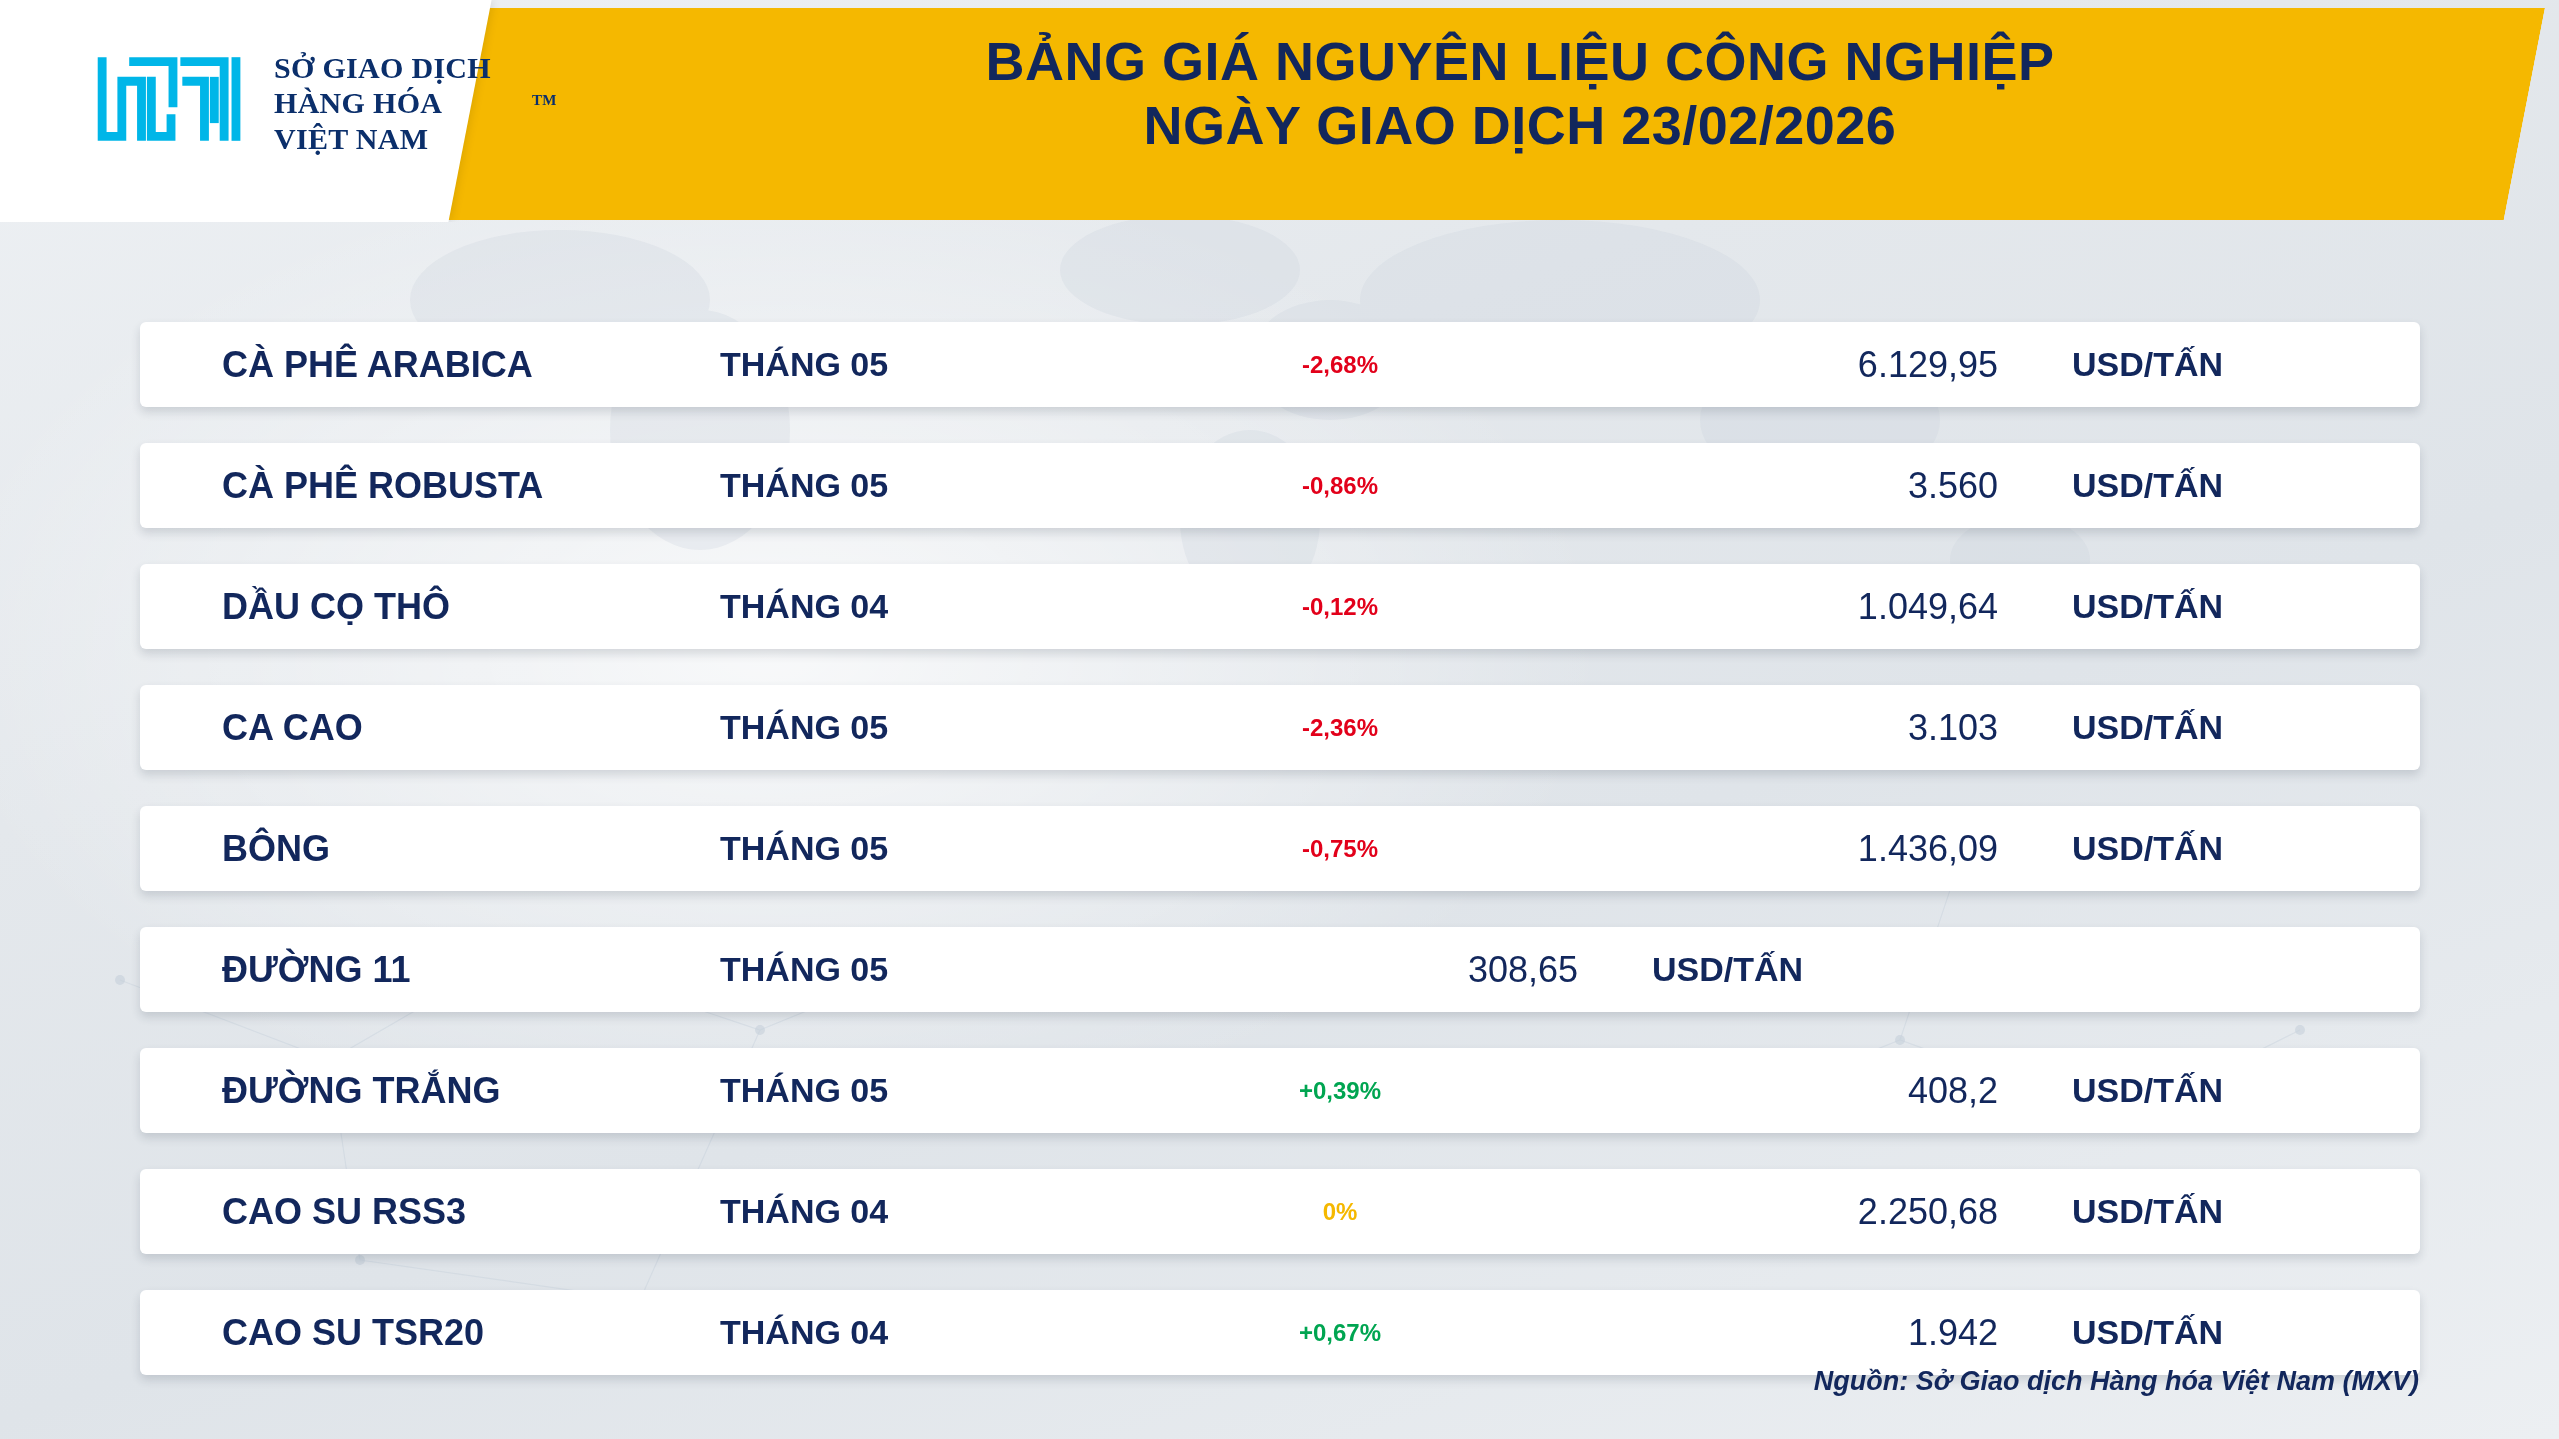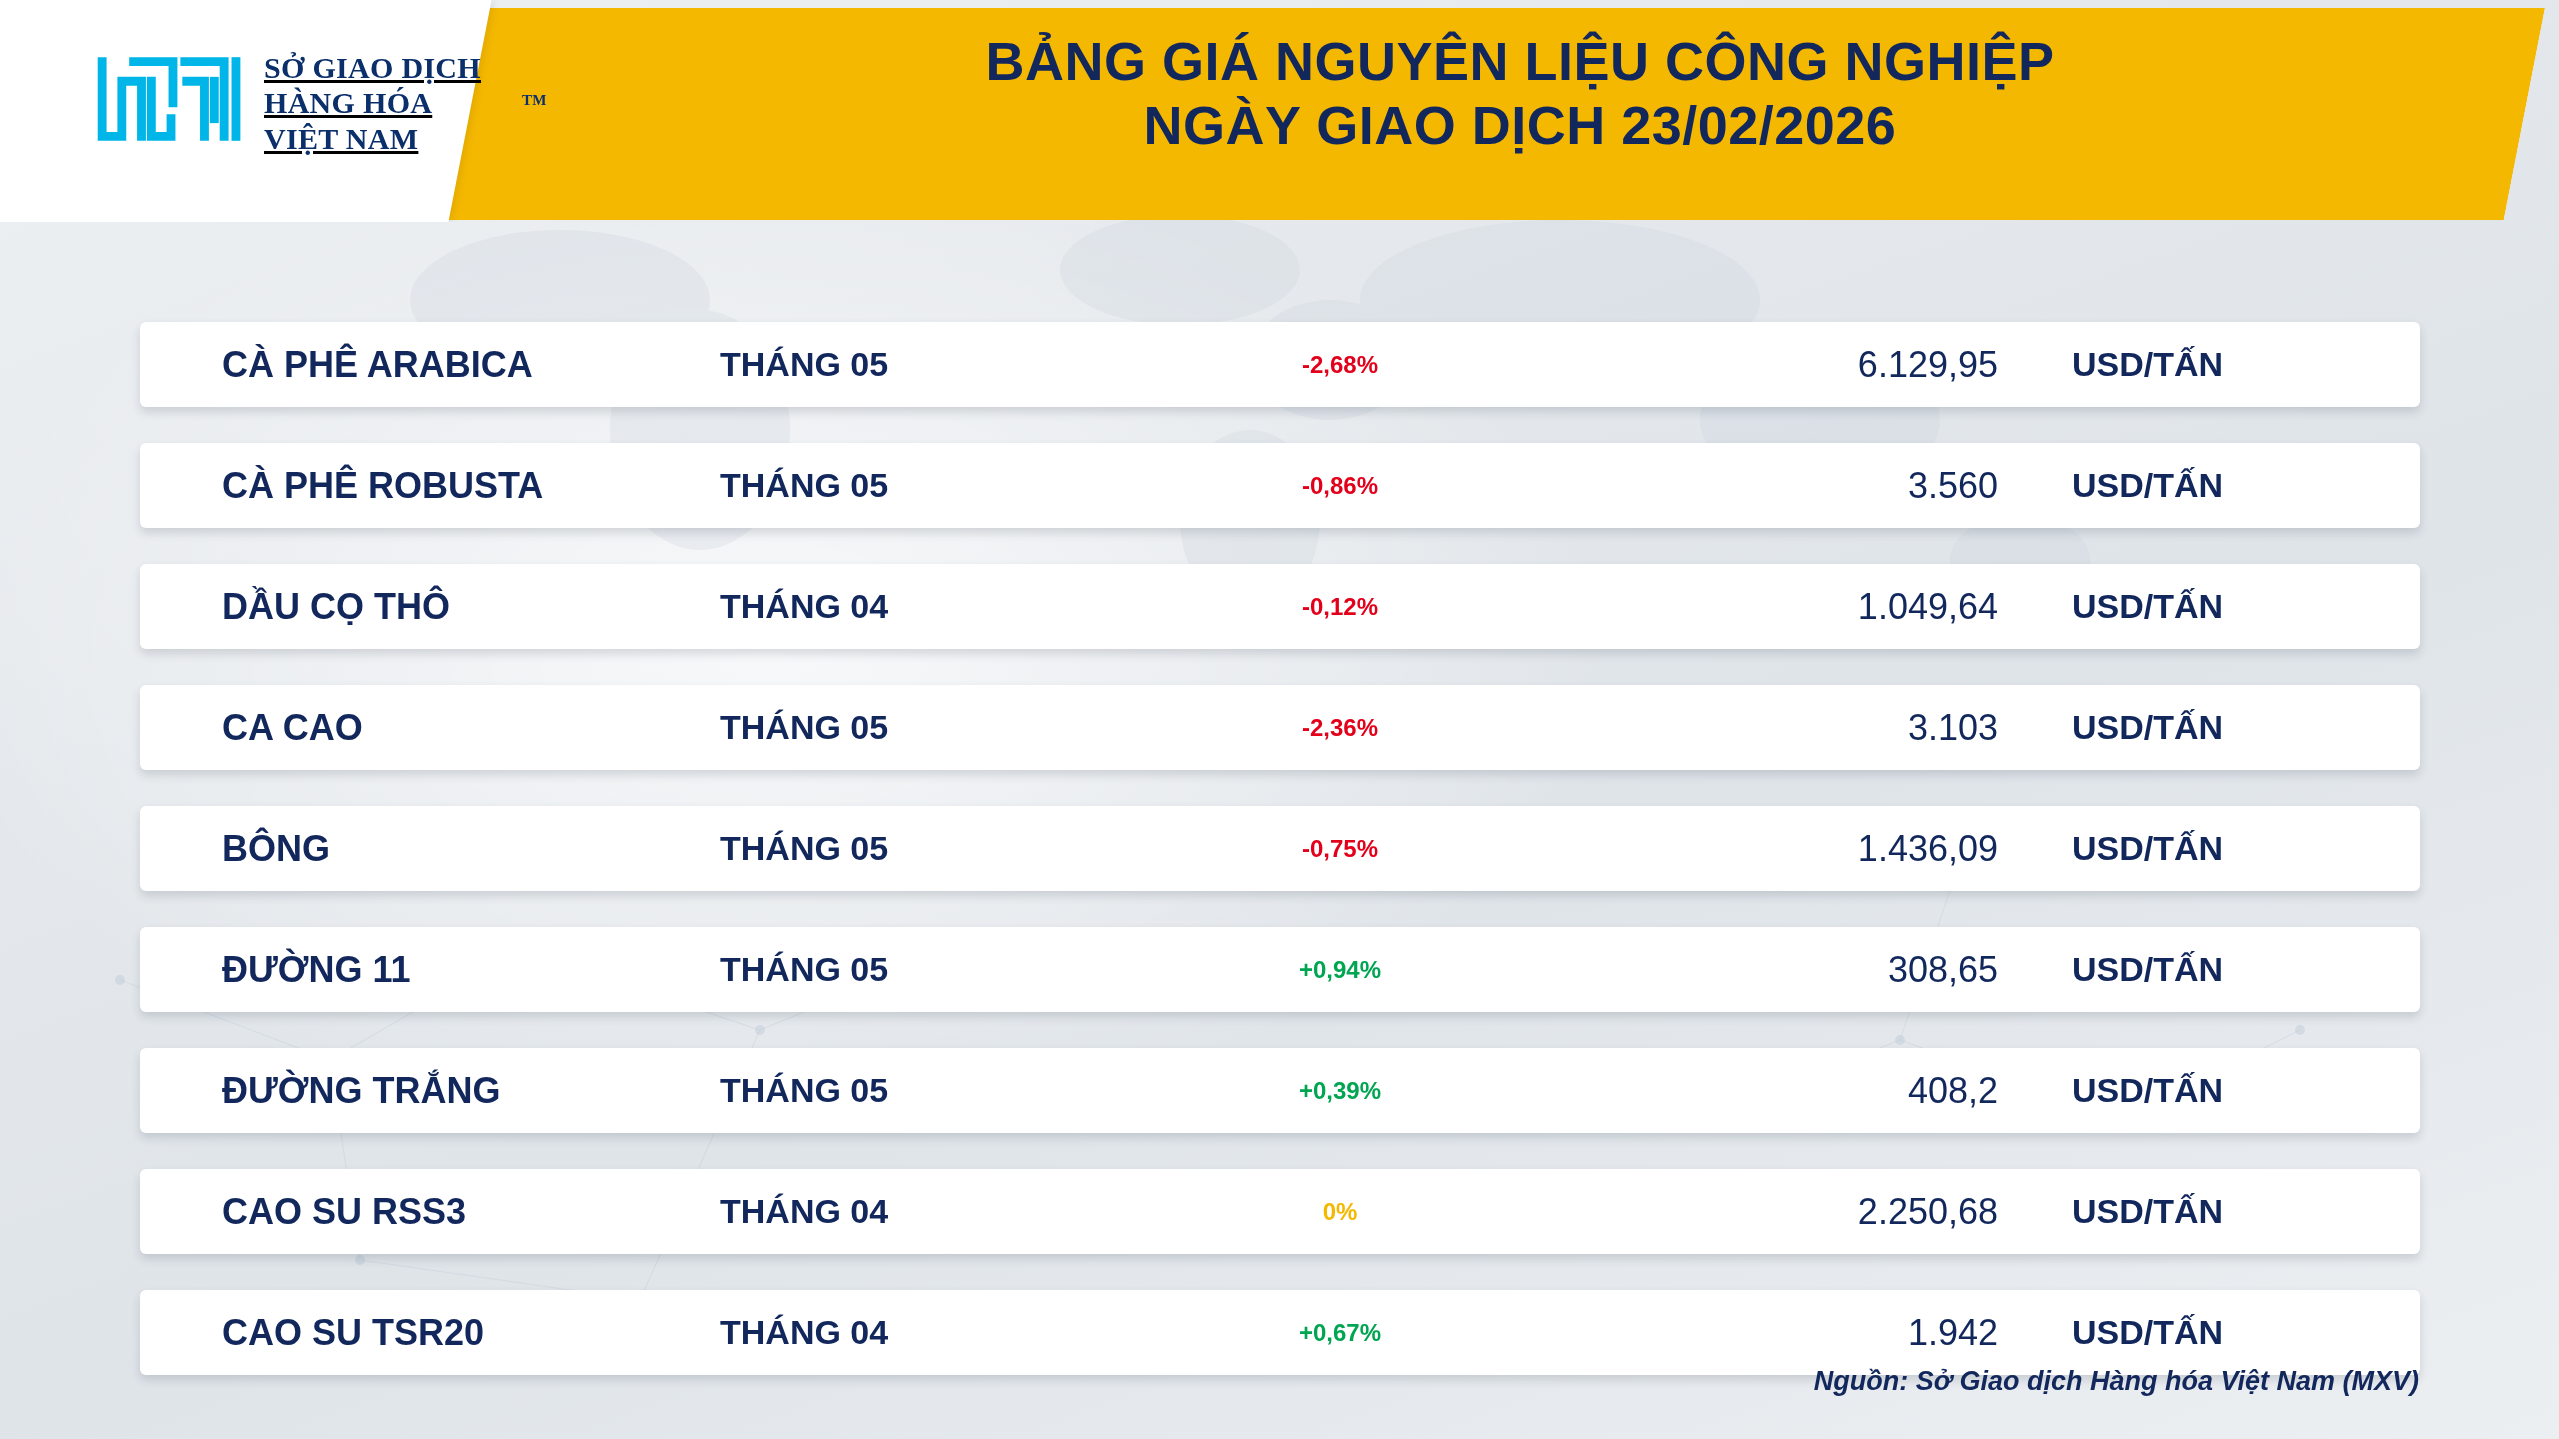--- a/index.html
+++ b/index.html
@@ -84,22 +84,21 @@
     background: #00b6e8;
     transform: skewX(-11deg);
   }
 
   .logo-wrap {
     position: absolute;
     left: 88px;
     top: 38px;
     display: flex;
     align-items: center;
-    gap: 8px;
-    text-decoration: underline;
+    gap: 18px;
   }
   .logo-mark { width: 168px; height: 122px; }
   .logo-text {
     color: #0b2f6b;
     font-weight: 700;
     line-height: 1.18;
     font-size: 30px;
     letter-spacing: 0.3px;
     font-family: "Liberation Serif", serif;
     position: relative;
@@ -319,21 +318,20 @@
       <div class="row">
         <div class="cell-name">BÔNG</div>
         <div class="cell-month">THÁNG 05</div>
         <div class="cell-change down">-0,75%</div>
         <div class="cell-price">1.436,09</div>
         <div class="cell-unit">USD/TẤN</div>
       </div>
       <div class="row">
         <div class="cell-name">ĐƯỜNG 11</div>
         <div class="cell-month">THÁNG 05</div>
-        <div class="cell-change up">+0,94%</div>
         <div class="cell-price">308,65</div>
         <div class="cell-unit">USD/TẤN</div>
       </div>
       <div class="row">
         <div class="cell-name">ĐƯỜNG TRẮNG</div>
         <div class="cell-month">THÁNG 05</div>
         <div class="cell-change up">+0,39%</div>
         <div class="cell-price">408,2</div>
         <div class="cell-unit">USD/TẤN</div>
       </div>

